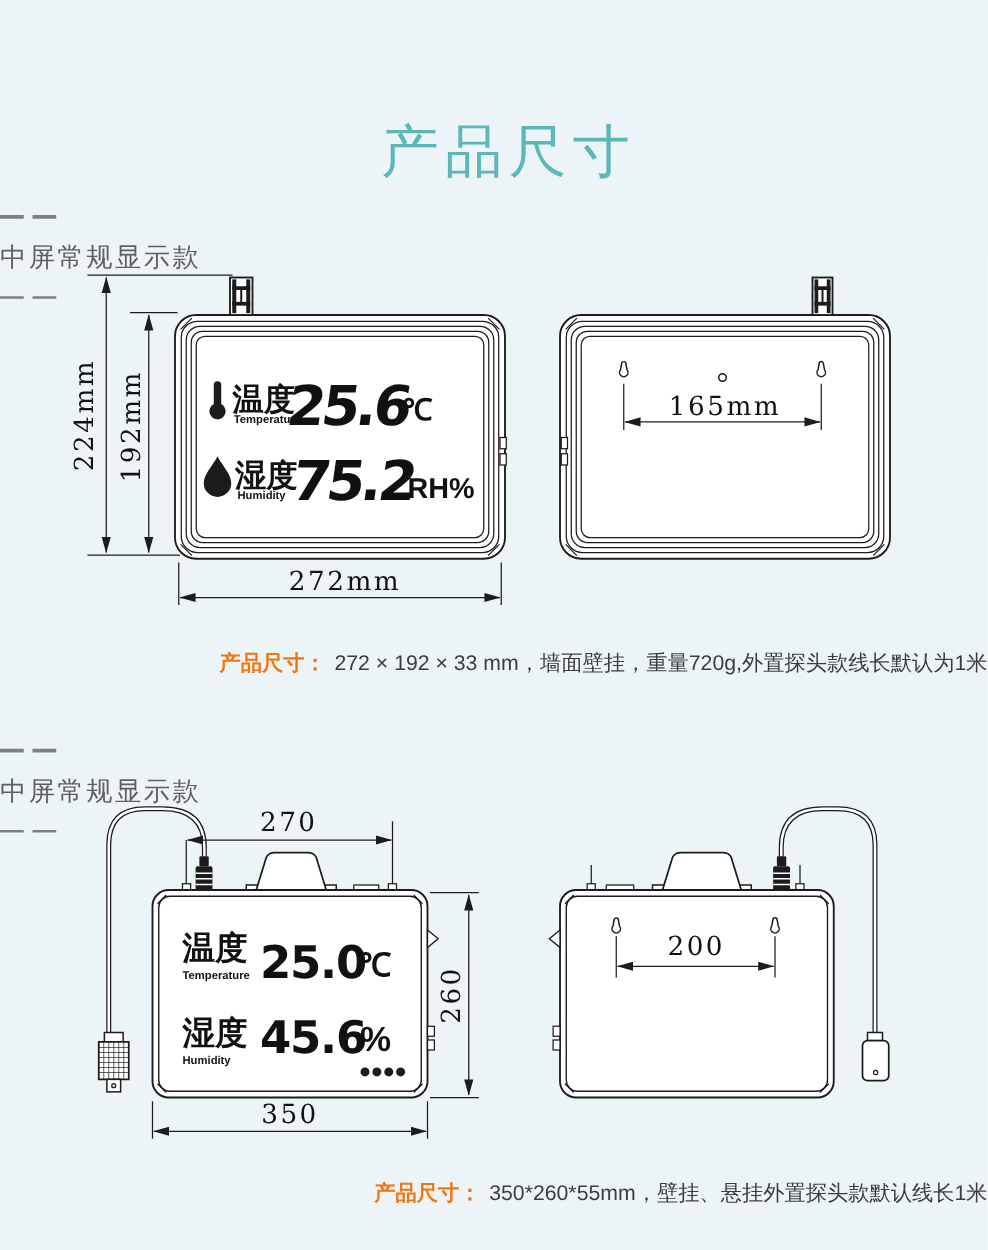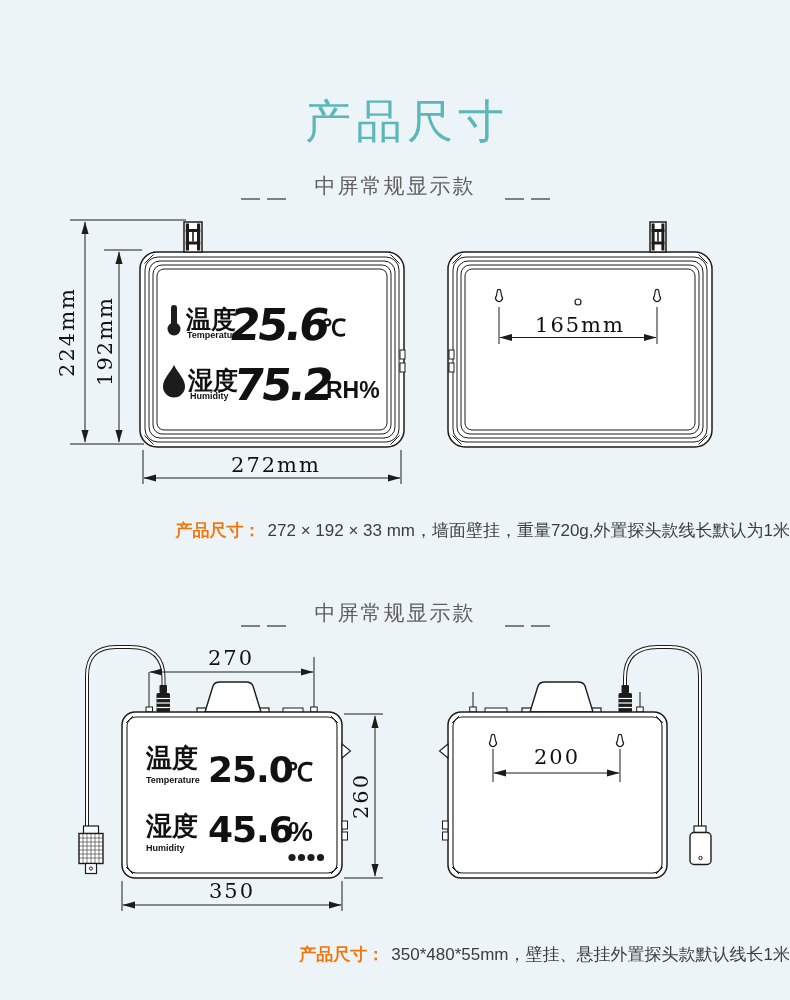--- a/index.html
+++ b/index.html
@@ -8,21 +8,21 @@
     background:#edf4f8; overflow:hidden;
     font-family:"Liberation Sans", sans-serif;
   }
   .title{
     position:absolute; top:79px; left:0; width:100%; margin:12px;
     text-align:center; font-size:46px; font-weight:500;
     color:#5bb7b9; letter-spacing:5px;
   }
   .sec-header{
     position:absolute; left:0; width:100%;
-    display:flex; justify-content:center; align-items:flex-end; gap:29px;
+    display:flex; justify-content:center; align-items:flex-start; gap:17px;flex-direction:column;
   }
   .sec-header .label{ font-size:21px; color:#5f5f5f; letter-spacing:2px; }
   .dashes{ display:flex; gap:7px; align-items:center; }
   .dashes i{ display:block; width:19px; height:2.5px; background:#7f7f7f; }
   .drawing{ position:absolute; left:0; }
   .spec{
     position:absolute; left:0; width:100%; margin:0;
     text-align:right; font-size:17px; color:#3c3c3c;
   }
   .spec .label{ color:#f0770e; font-weight:bold; margin-right:7px; }
@@ -308,16 +308,16 @@
 
     <g>
       <line class="dimln" x1="493" y1="119" x2="493" y2="152"></line>
       <line class="dimln" x1="620" y1="119" x2="620" y2="152"></line>
       <text class="dim" x="557" y="134" text-anchor="middle" letter-spacing="3">200</text>
       <line class="dimln" x1="494" y1="143" x2="619" y2="143" marker-start="url(#arwB)" marker-end="url(#arwB)"></line>
     </g>
   </svg>
 
   <p class="spec" style="top:943px;">
-    <span class="label">产品尺寸：</span><span>350*480*55mm，壁挂、悬挂外置探头款默认线长1米</span>
+    <span class="label">产品尺寸：</span><span>350*260*55mm，壁挂、悬挂外置探头款默认线长1米</span>
   </p>
 
 </div>
 
 </body></html>

